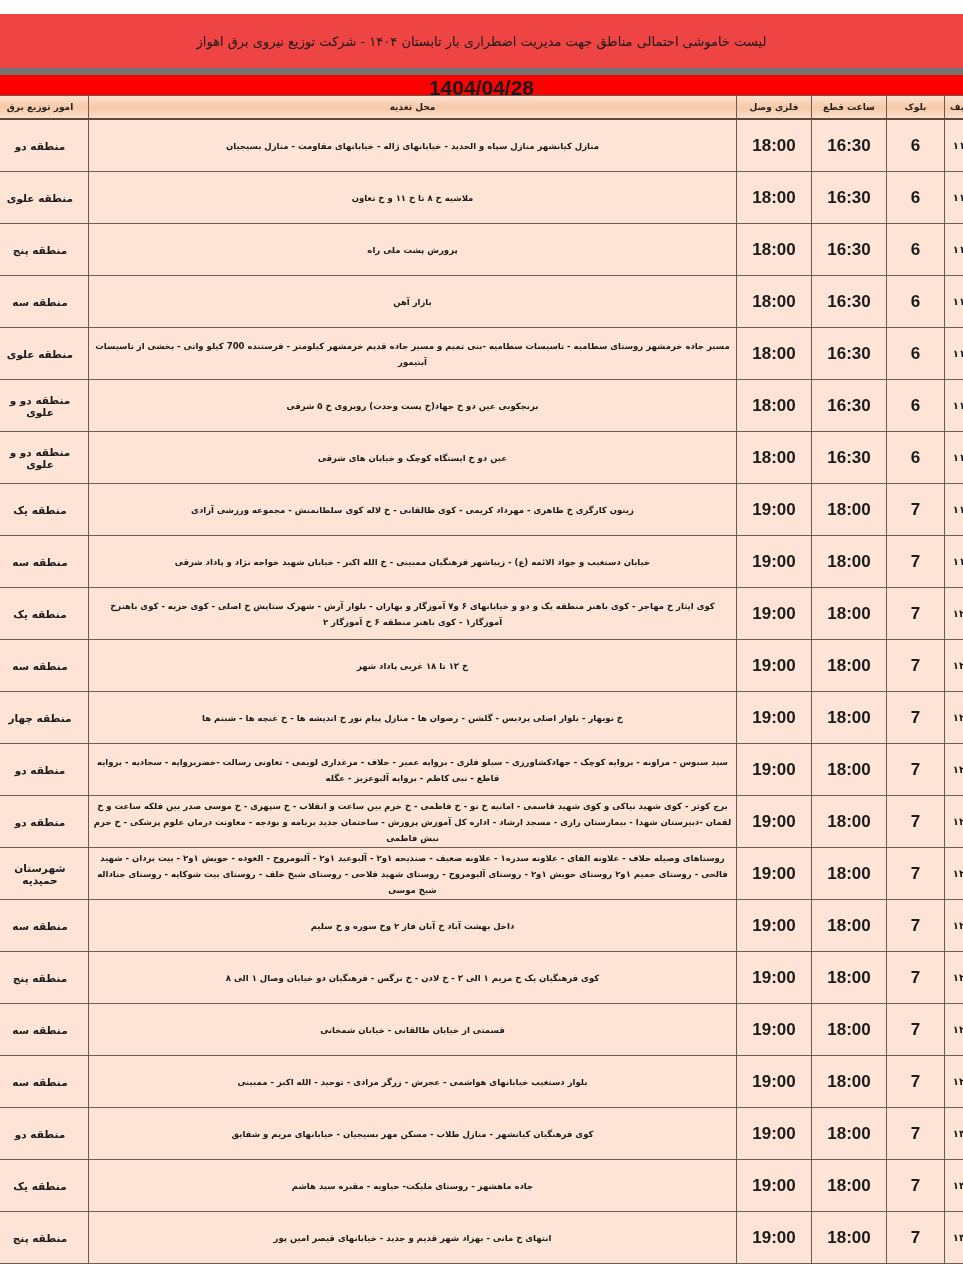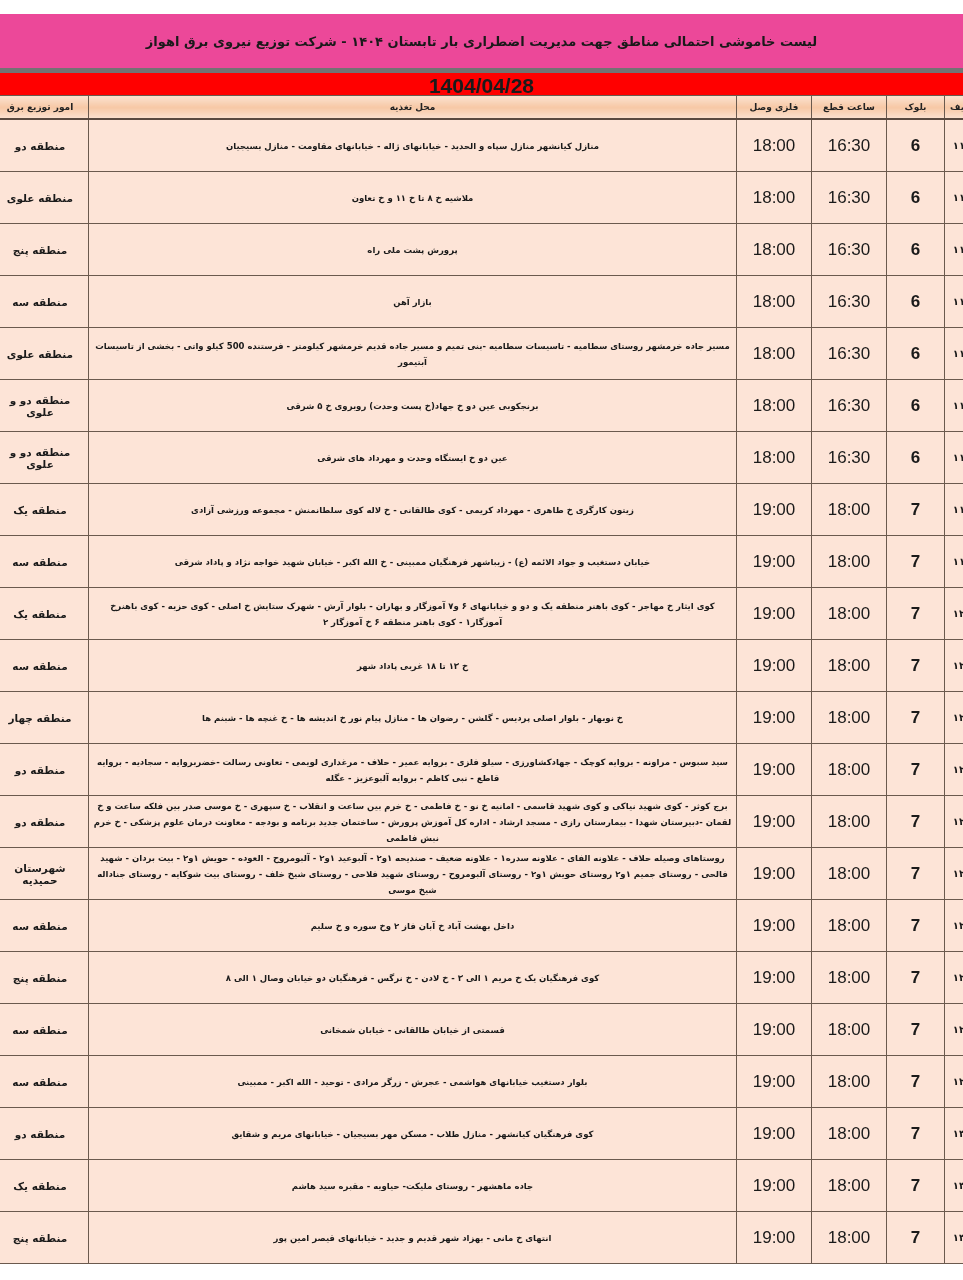--- a/index.html
+++ b/index.html
@@ -1,22 +1,22 @@
 <!DOCTYPE html>
 <html><head>
 <meta charset="utf-8">
 <style>
   html, body { margin: 0; padding: 0; background: #ffffff; }
   body { width: 963px; height: 1280px; overflow: hidden; position: relative; font-family: "DejaVu Sans", sans-serif; }
   .topgap { height: 14px; background: #ffffff; }
   .title-bar {
-    height: 54px; background: #ec4899;
+    height: 54px; background: #ef4444;
     display: flex; align-items: center; justify-content: center;
-    direction: rtl; font-weight: bold; font-size: 13px; color: #1a1a1a;
-    border-bottom: 5px solid #737373;
+    direction: rtl; font-weight: normal; font-size: 13px; color: #1a1a1a;
+    border-bottom: 7px solid #737373;
   }
   .date-bar {
     height: 26px; background: #ff0000;
     display: flex; align-items: center; justify-content: center;
     font-family: "Liberation Sans", sans-serif; font-weight: bold; font-size: 21px; color: #1a1a1a;
   }
   table.sched {
     border-collapse: collapse; table-layout: fixed; direction: rtl;
     position: absolute; top: 95px; right: -17px; width: 980px;
   }
@@ -24,21 +24,21 @@
     height: 22px; font-size: 9px; font-weight: bold; color: #222;
     background: linear-gradient(to bottom, #fbe1cf 0%, #f7c8a5 50%, #fbe1cf 100%);
     border: 1px solid #6b5a4e; border-bottom: 2px solid #5a4a40; padding: 0;
   }
   table.sched td {
     height: 51px; background: #fde4d7; border: 1px solid #6b5a4e;
     text-align: center; vertical-align: middle; padding: 0 4px; color: #1a1a1a;
   }
   td.rownum { font-size: 10px; font-weight: bold; text-align: right; padding-right: 2px; }
   td.block { font-family: "Liberation Sans", sans-serif; font-size: 17px; font-weight: bold; }
-  td.time { font-family: "Liberation Sans", sans-serif; font-size: 17px; font-weight: normal; }
+  td.time { font-family: "Liberation Sans", sans-serif; font-size: 17px; font-weight: bold; }
   td.loc { font-size: 8.5px; font-weight: bold; line-height: 16px; }
   td.dist { font-size: 10.5px; font-weight: bold; }
   th.h-dist { font-size: 11px; }
   col.c-row { width: 35px; }
   col.c-block { width: 58px; }
   col.c-cut { width: 75px; }
   col.c-conn { width: 75px; }
   col.c-loc { width: 648px; }
   col.c-dist { width: 97px; }
 </style>
@@ -99,37 +99,37 @@
         <td class="time">16:30</td>
         <td class="time">18:00</td>
         <td class="loc">بازار آهن</td>
         <td class="dist">منطقه سه</td>
       </tr>
       <tr>
         <td class="rownum">۱۱۵</td>
         <td class="block">6</td>
         <td class="time">16:30</td>
         <td class="time">18:00</td>
-        <td class="loc">مسیر جاده خرمشهر روستای سطامیه - تاسیسات سطامیه -بنی تمیم و مسیر جاده قدیم خرمشهر کیلومتر - فرستنده 500 کیلو واتی - بخشی از تاسیسات آبتیمور</td>
+        <td class="loc">مسیر جاده خرمشهر روستای سطامیه - تاسیسات سطامیه -بنی تمیم و مسیر جاده قدیم خرمشهر کیلومتر - فرستنده 700 کیلو واتی - بخشی از تاسیسات آبتیمور</td>
         <td class="dist">منطقه علوی</td>
       </tr>
       <tr>
         <td class="rownum">۱۱۶</td>
         <td class="block">6</td>
         <td class="time">16:30</td>
         <td class="time">18:00</td>
         <td class="loc">برنجکوبی عین دو خ جهاد(خ پست وحدت) روبروی خ ۵ شرقی</td>
         <td class="dist">منطقه دو و علوی</td>
       </tr>
       <tr>
         <td class="rownum">۱۱۷</td>
         <td class="block">6</td>
         <td class="time">16:30</td>
         <td class="time">18:00</td>
-        <td class="loc">عین دو خ ایستگاه وحدت و مهرداد های شرقی</td>
+        <td class="loc">عین دو خ ایستگاه کوچک و خیابان های شرقی</td>
         <td class="dist">منطقه دو و علوی</td>
       </tr>
       <tr>
         <td class="rownum">۱۱۸</td>
         <td class="block">7</td>
         <td class="time">18:00</td>
         <td class="time">19:00</td>
         <td class="loc">زیتون کارگری خ طاهری - مهرداد کریمی - کوی طالقانی - خ لاله کوی سلطانمنش - مجموعه ورزشی آزادی</td>
         <td class="dist">منطقه یک</td>
       </tr>

